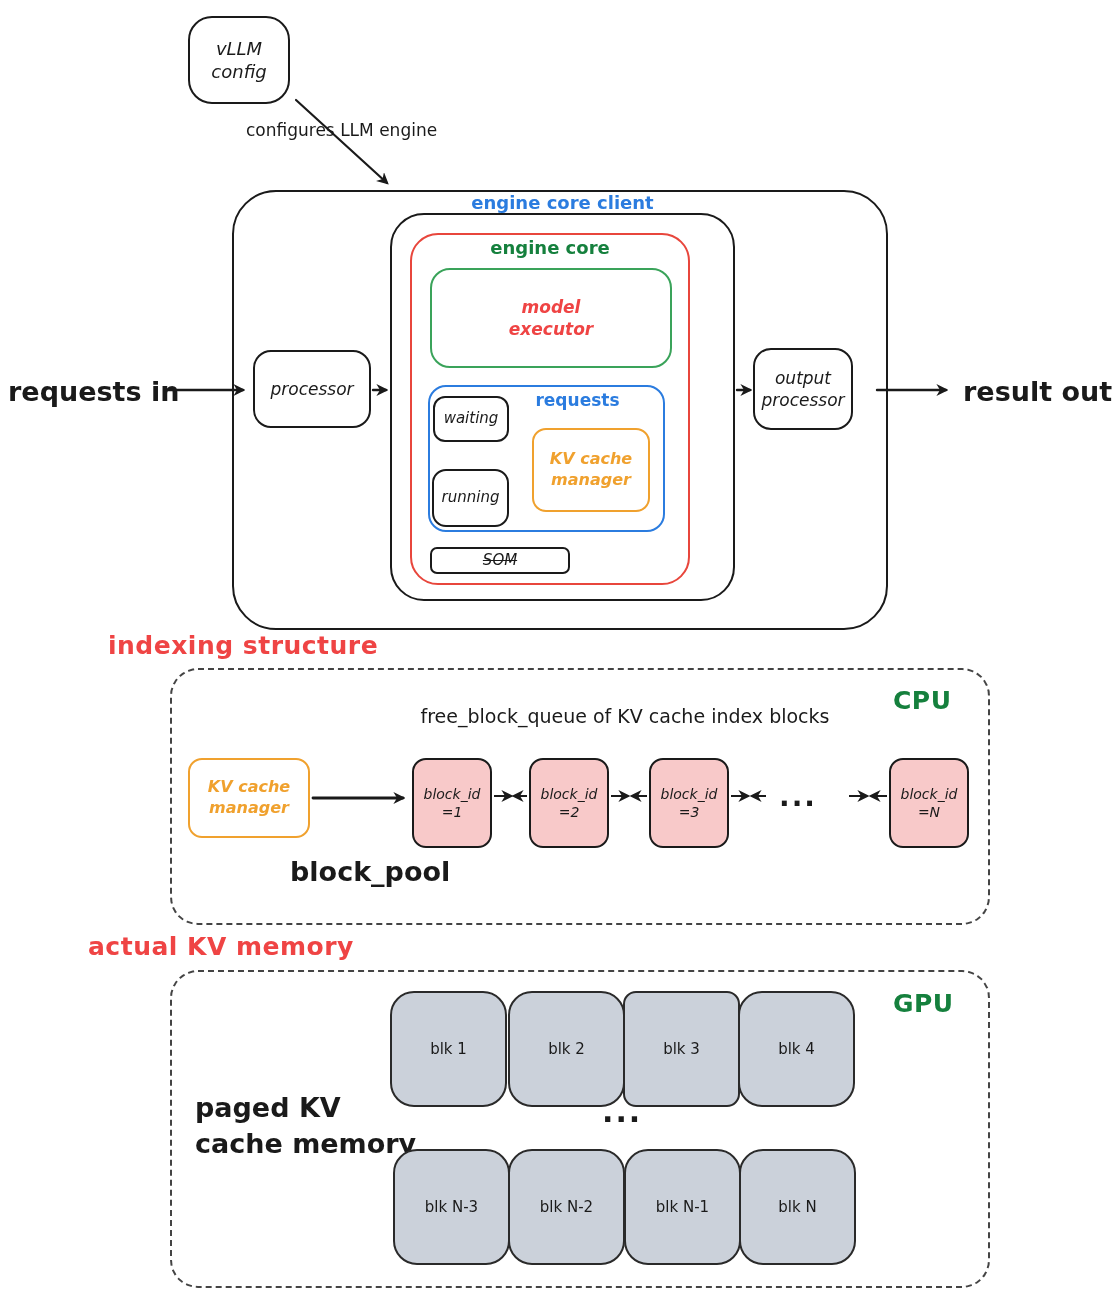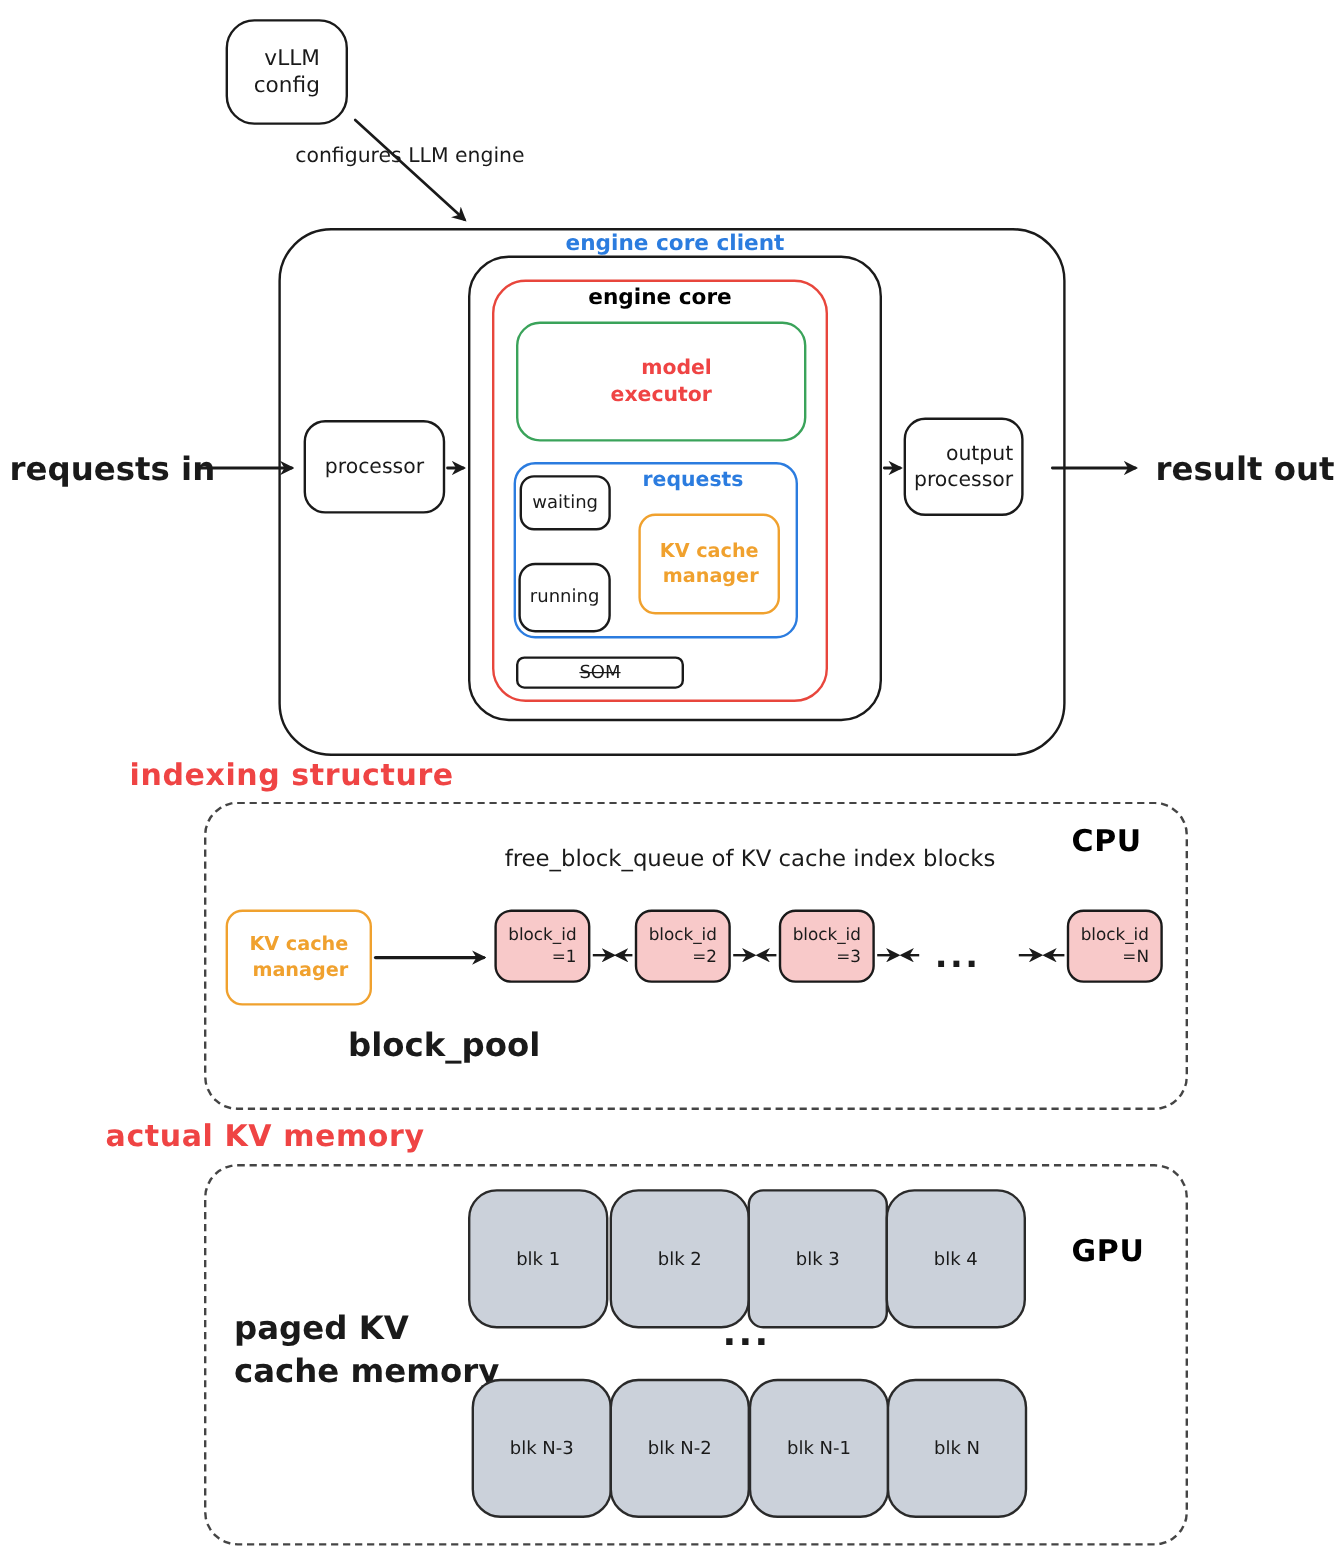--- a/index.html
+++ b/index.html
@@ -2,36 +2,36 @@
 <html><head>
 <meta charset="utf-8">
 <style>
   html,body { margin:0; padding:0; background:#ffffff; }
   .canvas {
     position:relative; width:1119px; height:1300px; background:#ffffff;
     font-family:"DejaVu Sans", sans-serif; color:#1a1a1a; overflow:hidden;
   }
   .box {
     position:absolute; border:2.5px solid #1a1a1a; border-radius:18px; background:#ffffff;
-    display:flex; align-items:center; justify-content:center; text-align:right;
-    white-space:pre-line; box-sizing:border-box; font-size:16px; line-height:1.3;
+    display:flex; align-items:center; justify-content:center; text-align:center;
+    white-space:pre-line; box-sizing:border-box; font-size:16px; line-height:1.3;font-style:italic;
   }
   .lbl { position:absolute; white-space:pre-line; line-height:1.3; }
   .center { text-align:center; }
   .blue   { color:#2b7cdf; }
-  .red    { color:#000000; }
+  .red    { color:#15803d; }
   .green  { color:#ef4444; }
   .orange { color:#f0a12e; }
   .red-b    { border-color:#e8463c; }
   .green-b  { border-color:#3aa35a; }
   .blue-b   { border-color:#2b7cdf; }
   .orange-b { border-color:#f0a12e; border-width:2.5px; }
   .pinkblk {
     background:#f8c9c9; border:2.5px solid #1a1a1a; border-radius:14px;
-    width:80px; height:61px; top:758px; font-size:14px;
+    width:80px; height:90px; top:758px; font-size:14px;
   }
   .gblk {
     position:absolute; background:#cbd1da; border:2px solid #2a2a2a; border-radius:24px;
     width:113px; height:112px; display:flex; align-items:center; justify-content:center;
     font-size:15px;
   }
   .dashed {
     position:absolute; border:2px dashed #444; border-radius:28px; background:transparent;
     box-sizing:border-box;
   }
@@ -71,21 +71,21 @@
   #blk-id-1 { left:412px; }
   #blk-id-2 { left:529px; }
   #blk-id-3 { left:649px; }
   #blk-id-n { left:889px; }
   #idx-ellipsis { left:779px; top:779px; }
   #block-pool { left:290px; top:854px; }
 
   
   #memory-title { left:88px; top:931px; }
   #gpu-box { left:170px; top:970px; width:820px; height:318px; }
-  #gpu-label { left:893px; top:988px;margin-top:39px; }
+  #gpu-label { left:893px; top:988px; }
   #paged-label { left:195px; top:1090px; line-height:1.35; }
   #g1 { left:390px; top:991px; }
   #g2 { left:508px; top:991px; }
   #g3 { left:623px; top:991px;border-radius:13px; }
   #g4 { left:738px; top:991px; }
   #mem-ellipsis { left:602px; top:1092px; font-size:30px; }
   #g5 { left:393px; top:1149px; }
   #g6 { left:508px; top:1149px; }
   #g7 { left:624px; top:1149px; }
   #g8 { left:739px; top:1149px; }

